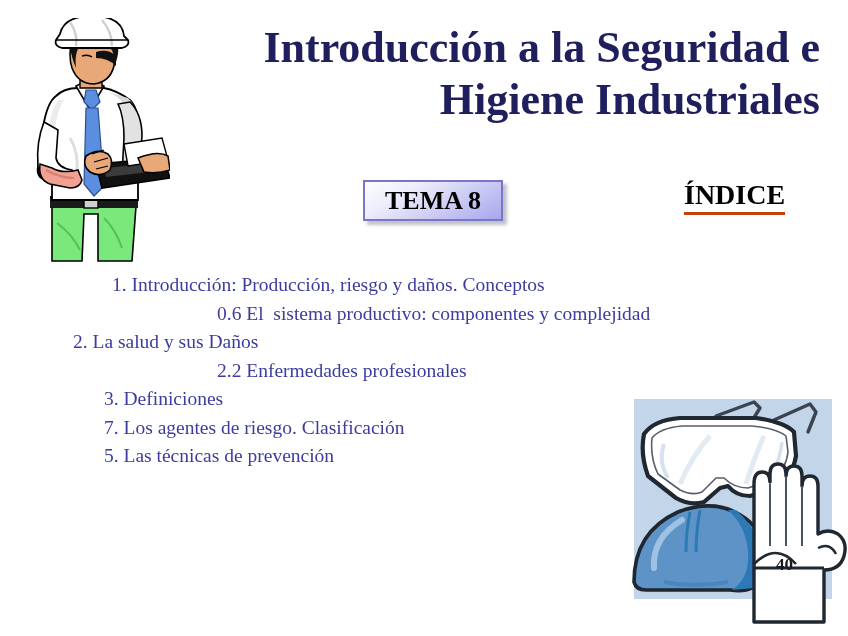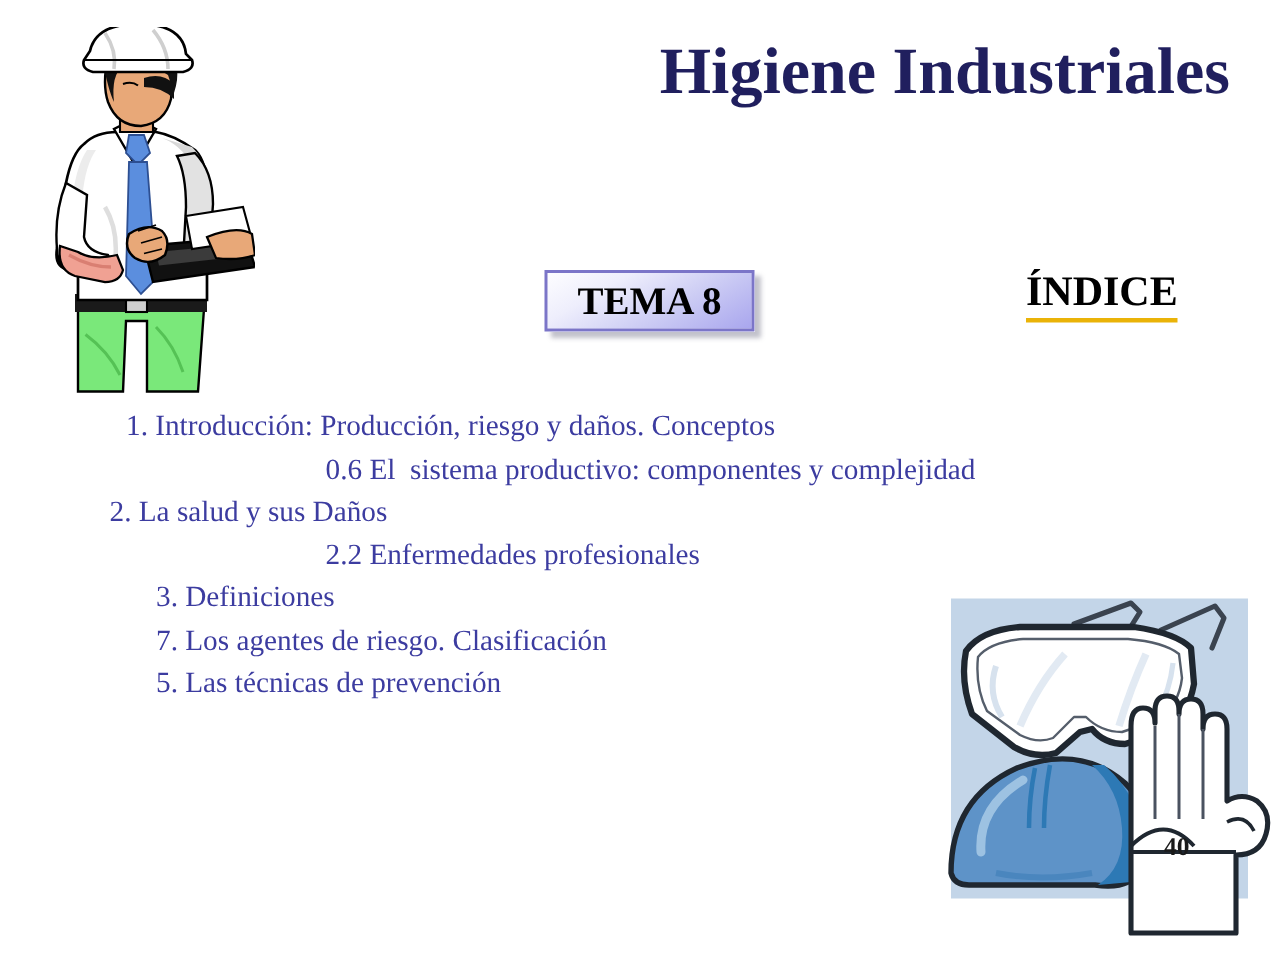--- a/index.html
+++ b/index.html
@@ -59,40 +59,40 @@
 
   
   .indice {
     position: absolute;
     left: 684px;
     top: 179px;
     color: #000000;
     font-weight: bold;
     font-size: 28px;
     line-height: 32px;
-    border-bottom: 3px solid #eab308;
+    border-bottom: 3px solid #c2410c;
     padding-bottom: 1px;
   }
 
   
   .index-list {
     position: absolute;
     left: 0;
     top: 271px;
     width: 640px;
     color: #3c3ca0;
     font-size: 19.5px;
     line-height: 28.5px;
   }
   .index-item {
     white-space: pre;
     display: block;
     height: 28.5px;
   }
-  .lvl-a { padding-left: 84px; }
+  .lvl-a { padding-left: 112px; }
   .lvl-a2 { padding-left: 73px; }
   .lvl-b { padding-left: 217px; }
   .lvl-c { padding-left: 104px; }
 
   
   .worker {
     position: absolute;
     left: 12px;
     top: 18px;
     width: 158px;
@@ -161,20 +161,21 @@
       <path d="M70 38 Q76 36 80 39" stroke="#000000" stroke-width="1.4" fill="none"></path>
 
       <path d="M48 16 Q52 -2 80 -2 Q110 -2 112 18 L116 22 Q118 28 110 30 L50 30 Q42 28 44 22 Z" fill="#ffffff" stroke="#000000" stroke-width="1.8"></path>
       <path d="M58 4 Q66 16 64 28" fill="none" stroke="#cfcfcf" stroke-width="2.4"></path>
       <path d="M90 2 Q100 14 100 28" fill="none" stroke="#cfcfcf" stroke-width="2.4"></path>
       <path d="M44 22 L116 22" stroke="#000000" stroke-width="1.4" fill="none"></path>
     </svg>
   </div>
 
   <div class="title-block">
+    <span class="title-line">Introducción a la Seguridad e</span>
     <span class="title-line">Higiene Industriales</span>
   </div>
 
   <div class="tema-box">
     <span>TEMA 8</span>
   </div>
 
   <div class="indice">
     <span>ÍNDICE</span>
   </div>

